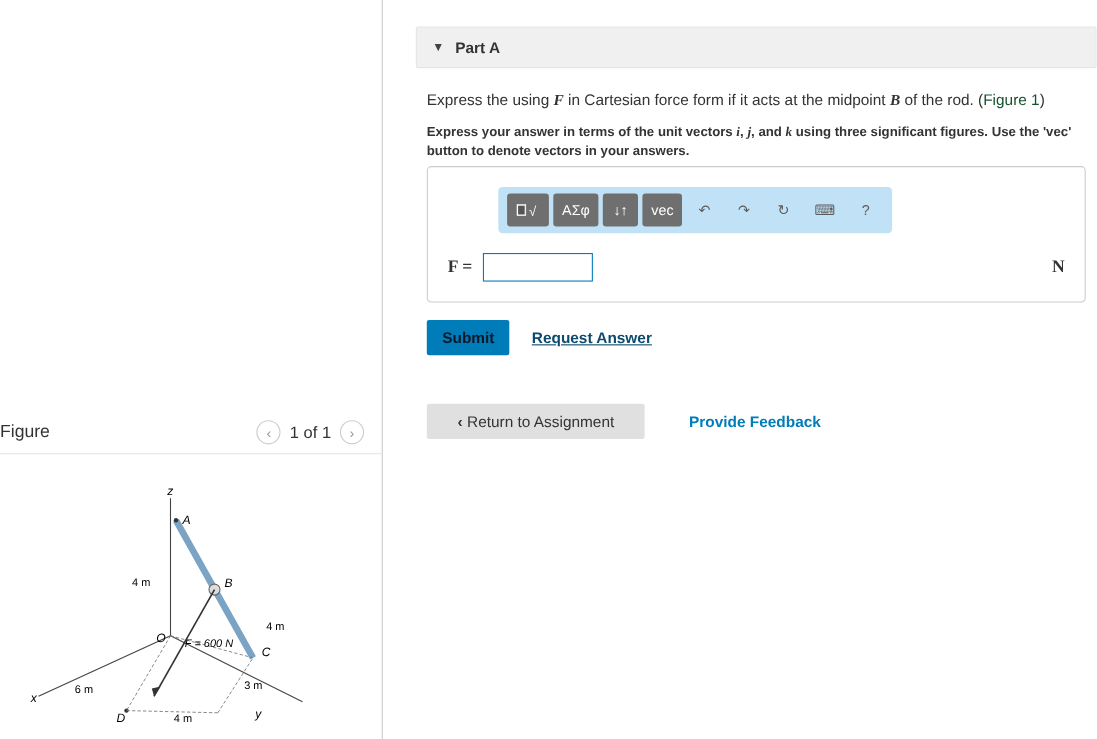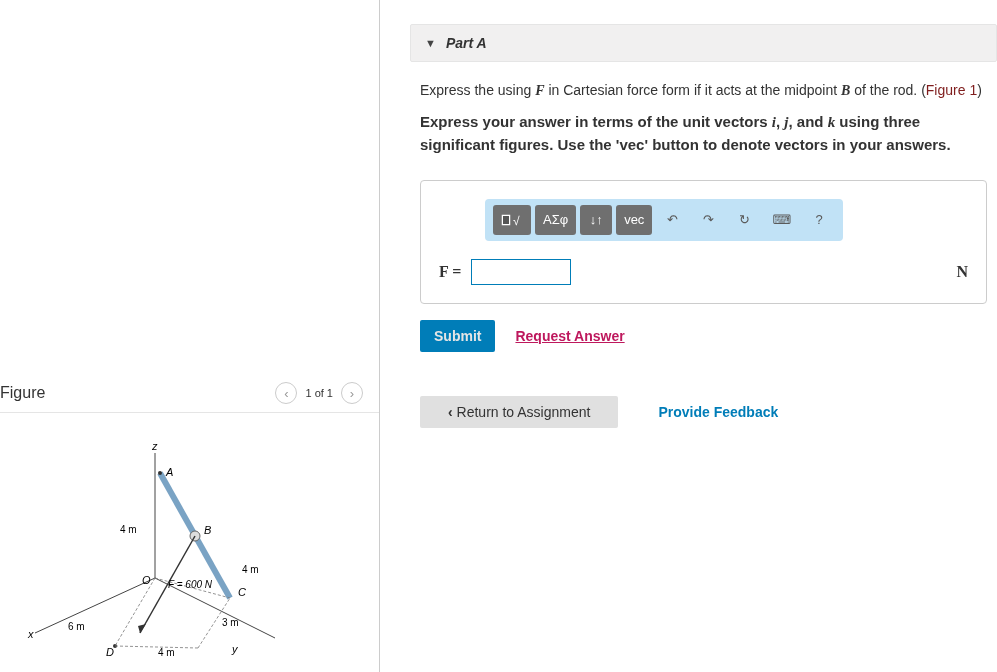--- a/index.html
+++ b/index.html
@@ -6,21 +6,21 @@
     body {
       font-family: Arial, Helvetica, sans-serif;
       font-size: 14px;
       color: #333;
       background: #fff;
       display: flex;
       width: 997px;
       height: 672px;
     }
     .left-panel {
-      width: 380px;
+      width: 348px;
       border-right: 1px solid #ccc;
       padding: 0;
       display: flex;
       flex-direction: column;
     }
     .figure-header {
       display: flex;
       justify-content: space-between;
       align-items: center;
       padding: 12px 16px 8px 0;
@@ -44,21 +44,21 @@
       border-radius: 50%;
       background: #fff;
       display: flex;
       align-items: center;
       justify-content: center;
       cursor: pointer;
       color: #999;
       font-size: 13px;
     }
     .nav-count {
-      font-size: 11px;
+      font-size: 15px;
       color: #333;
     }
     .figure-image {
       padding: 25px 20px;
     }
     .right-panel {
       flex: 1;
       padding: 0 0 0 30px;
     }
     .part-header {
@@ -71,36 +71,35 @@
       align-items: center;
       gap: 10px;
     }
     .collapse-arrow {
       font-size: 11px;
       color: #444;
     }
     .part-title {
       font-weight: bold;
       font-size: 14px;
-      font-style: italic;
     }
     .part-body {
       padding: 18px 10px 0 10px;
     }
     .question-text {
       font-size: 14px;
       line-height: 1.5;
       margin-bottom: 10px;
     }
-    .question-text a { color: #7f1d1d; cursor: pointer; }
+    .question-text a { color: #14532d; cursor: pointer; }
     .instruction {
-      font-size: 15px;
+      font-size: 12px;
       font-weight: bold;
       line-height: 1.45;
-      margin-bottom: 24px;
+      margin-bottom: 4px;
     }
     .answer-box {
       border: 1px solid #ccc;
       border-radius: 4px;
       padding: 18px;
       margin-bottom: 16px;
     }
     .toolbar {
       background: #c1e2f6;
       border-radius: 4px;
@@ -151,30 +150,30 @@
       font-size: 16px;
       margin-left: auto;
     }
     .submit-row {
       display: flex;
       align-items: center;
       gap: 20px;
     }
     .submit-btn {
       background: #007db8;
-      color: #e5e5e5;
+      color: #0f172a;
       border: none;
       padding: 8px 14px;
       font-size: 14px;
       font-weight: bold;
       border-radius: 2px;
       cursor: pointer;
     }
     .request-link {
-      color: #be185d;
+      color: #0c4a6e;
       font-weight: bold;
       font-size: 14px;
       text-decoration: underline;
       cursor: pointer;
     }
     .footer-row {
       display: flex;
       align-items: center;
       gap: 40px;
       margin-top: 44px;

